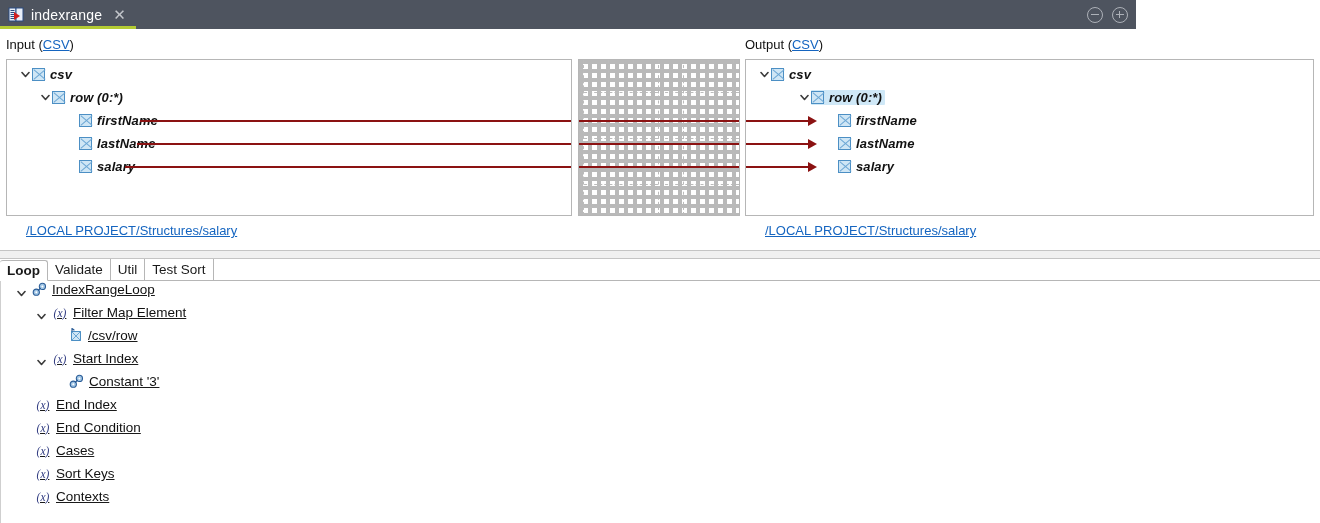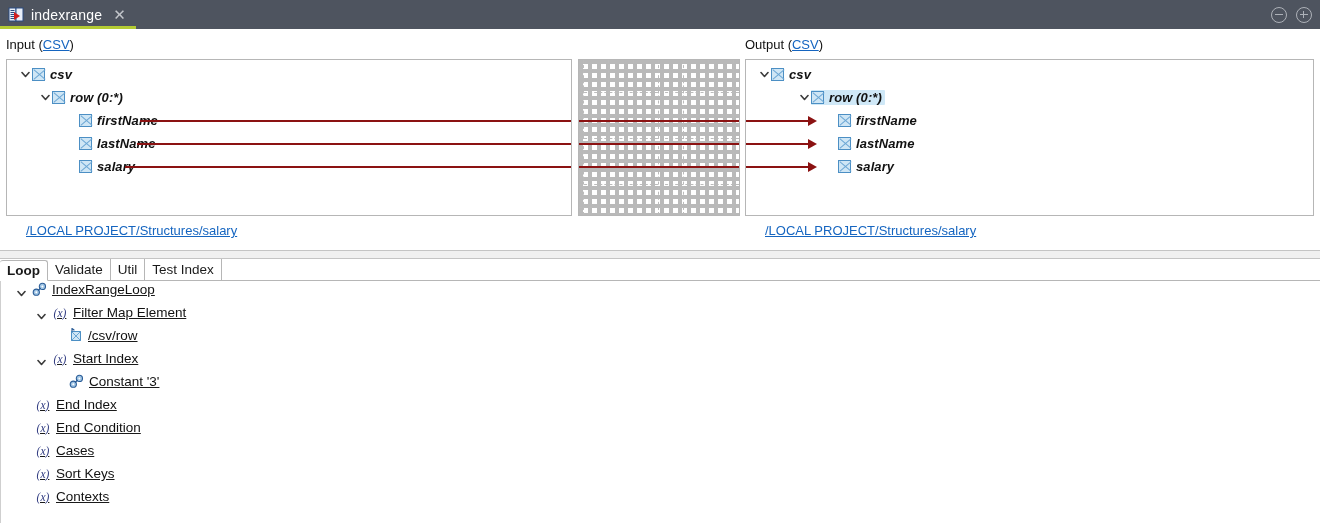--- a/index.html
+++ b/index.html
@@ -11,21 +11,21 @@
     font-family: "Liberation Sans", sans-serif;
     font-size: 13px;
     color: #1a1a1a;
     overflow: hidden;
     position: relative;
   }
 
   
   .titlebar {
     position: absolute; left: 0; top: 0;
-    width: 1320px; height: 29px;
+    width: 1136px; height: 29px;
     background: #4e545f;
   }
   .tab-active {
     position: absolute; left: 0; top: 0;
     height: 29px;
     display: flex; align-items: center;
     padding: 0 0 0 8px;
     box-sizing: border-box;
   }
   .tab-icon {
@@ -459,21 +459,21 @@
   <div class="path-link" style="left:745px; top:194px;">/LOCAL PROJECT/Structures/salary</div>
 </div>
 
 <div class="splitter"></div>
 
 <div class="lower">
   <div class="tabstrip" id="lower-tabstrip">
       <div class="ltab active first">Loop</div>
       <div class="ltab">Validate</div>
       <div class="ltab">Util</div>
-      <div class="ltab">Test Index</div>
+      <div class="ltab">Test Sort</div>
     </div>
   <div class="lowertree" id="lower-tree">
       <div class="lrow" style="left: 14px; top: 1px;">
         <span class="twist" style="margin-right: 4px;">
           <svg width="9" height="9" viewBox="0 0 9 9">
             <path d="M1 2.5 L4.5 6.5 L8 2.5" fill="none" stroke="#3c3c3c" stroke-width="1.6" stroke-linecap="round" stroke-linejoin="round"></path>
           </svg>
         </span>
         <span class="gear-icon"><svg width="15" height="15" viewBox="0 0 15 15">
             <circle cx="4.3" cy="10.2" r="3.1" fill="#9fc4e4" stroke="#2a5c96" stroke-width="1.1"></circle>

